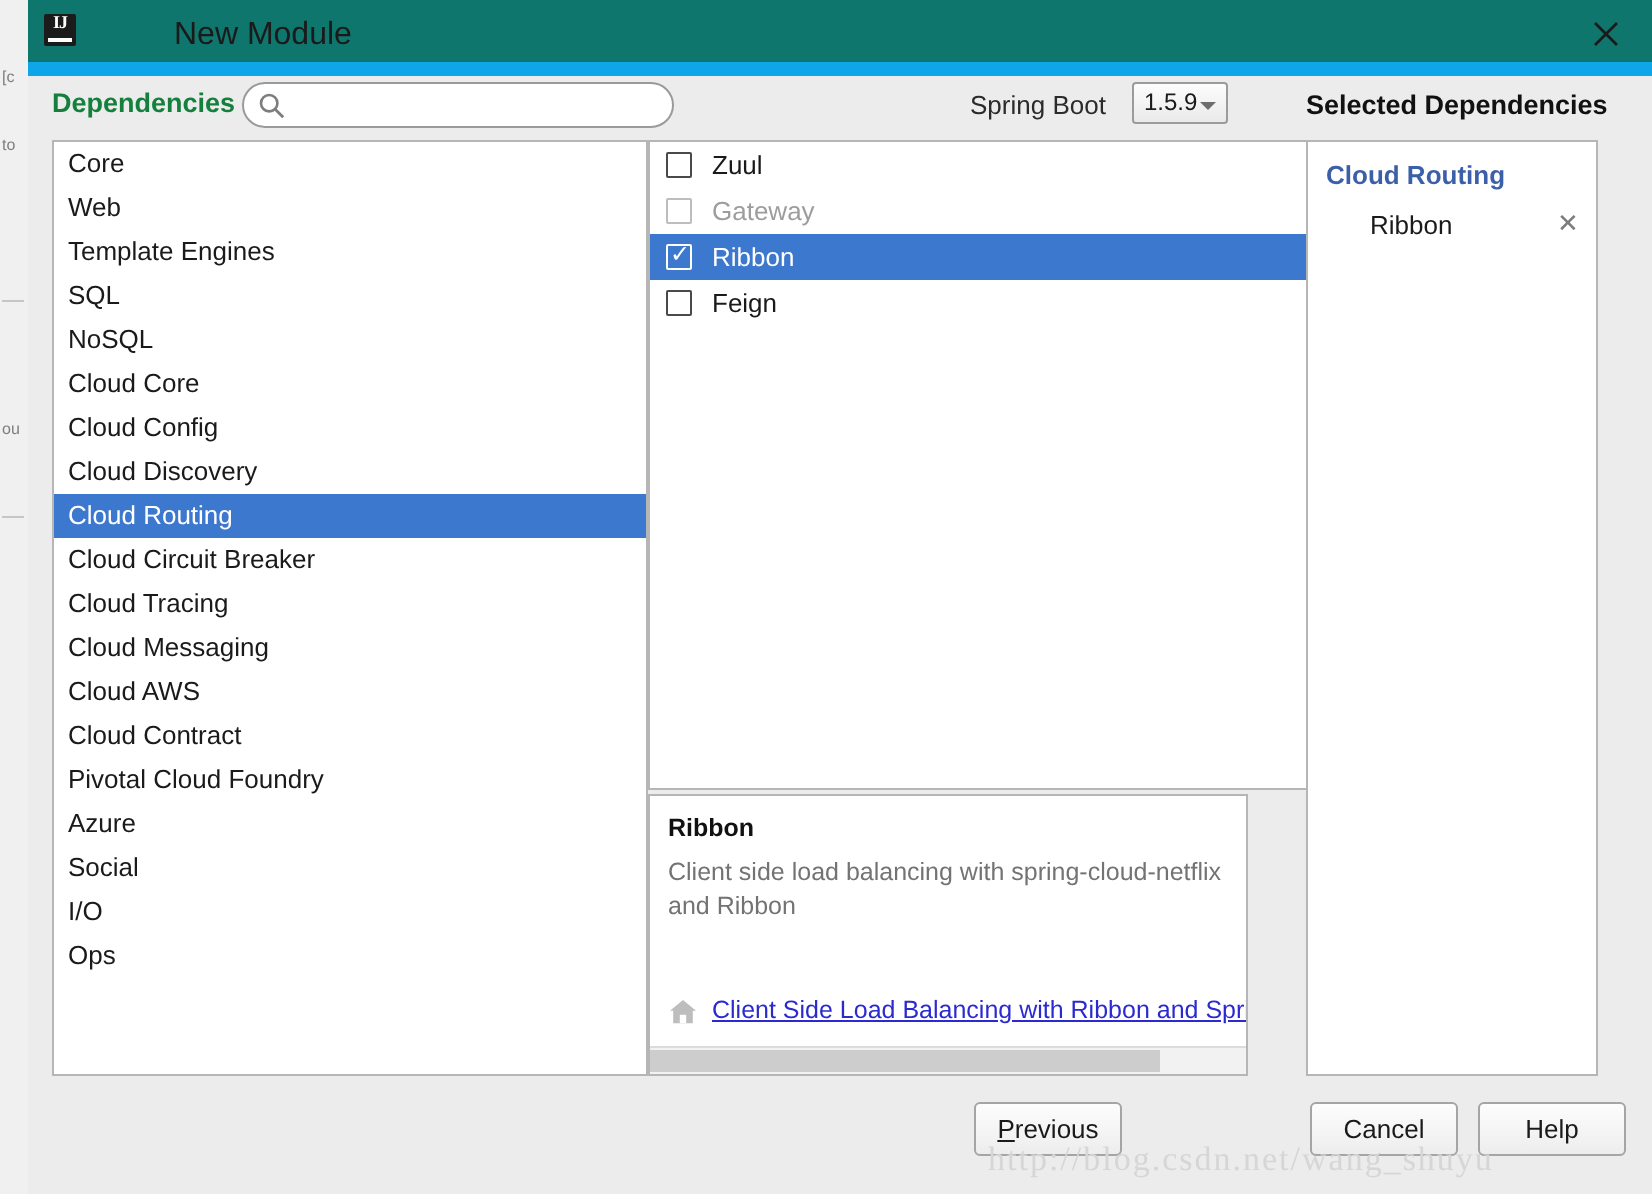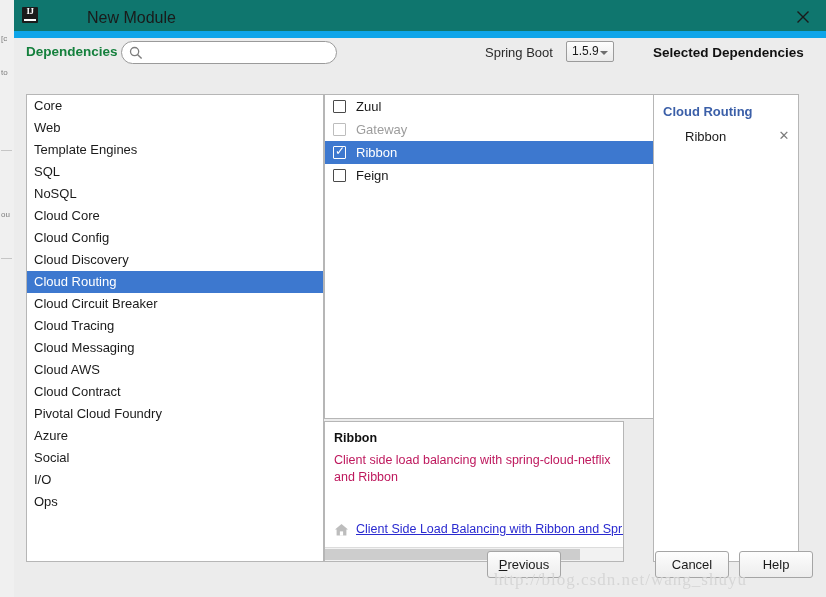--- a/index.html
+++ b/index.html
@@ -93,21 +93,21 @@
     border-top:4px solid #6f6f6f;
   }
   #hdr-selected{
     position:absolute;left:639px;top:45px;
     font-weight:bold;font-size:13.5px;color:#111;
   }
 
   
   .panel{
     position:absolute;background:#ffffff;border:1px solid #b6b6b6;
-    box-sizing:border-box;overflow:hidden;margin-top:24px;
+    box-sizing:border-box;overflow:hidden;
   }
   #cat-panel{left:12px;top:70px;width:298px;height:468px;}
   #mid-panel{left:310px;top:70px;width:356px;height:325px;}
   #desc-panel{left:310px;top:397px;width:300px;height:141px;}
   #sel-panel{left:639px;top:70px;width:146px;height:468px;}
 
   
   .cat-row{
     position:relative;height:22px;line-height:22px;
     padding-left:7px;font-size:13px;color:#1a1a1a;
@@ -133,21 +133,21 @@
     position:absolute;left:1px;top:-2px;color:#ffffff;font-size:12px;line-height:13px;
   }
   .chk-label{position:absolute;left:31px;top:0;}
 
   
   #desc-title{
     position:absolute;left:9px;top:9px;font-weight:bold;font-size:12.5px;color:#111;
   }
   #desc-body{
     position:absolute;left:9px;top:30px;width:298px;
-    font-size:12.5px;line-height:17px;color:#be185d;
+    font-size:12.5px;line-height:17px;color:#737373;
     white-space:pre-wrap;
   }
   #desc-link-row{position:absolute;left:9px;top:100px;}
   #home-icon{position:absolute;left:0;top:1px;width:15px;height:14px;}
   #desc-link{
     position:absolute;left:22px;top:0;white-space:nowrap;
     font-size:12.5px;color:#2a2ad0;text-decoration:underline;cursor:pointer;
   }
   #desc-hscroll{
     position:absolute;left:0;bottom:0;width:298px;height:13px;

